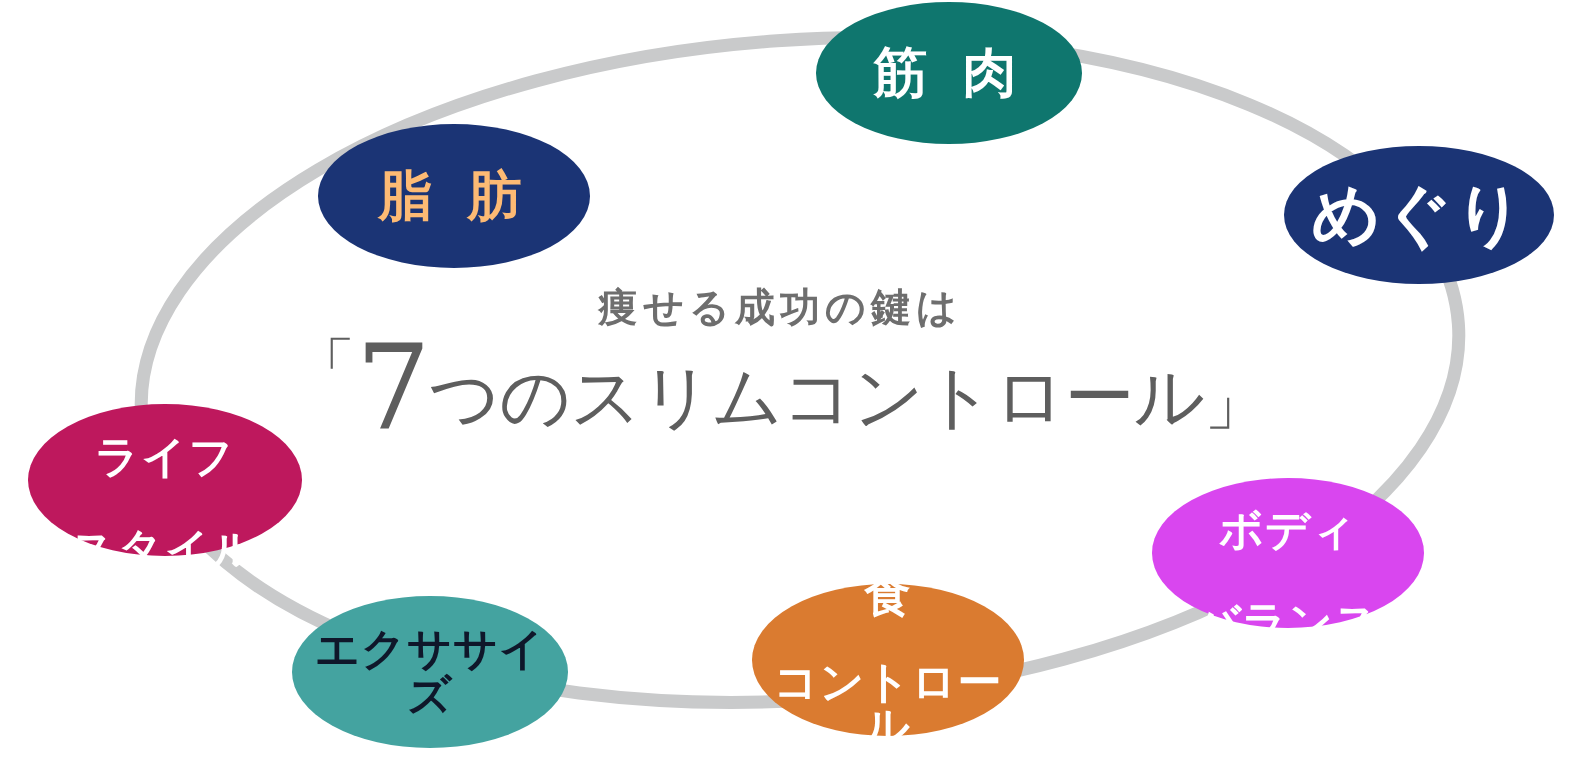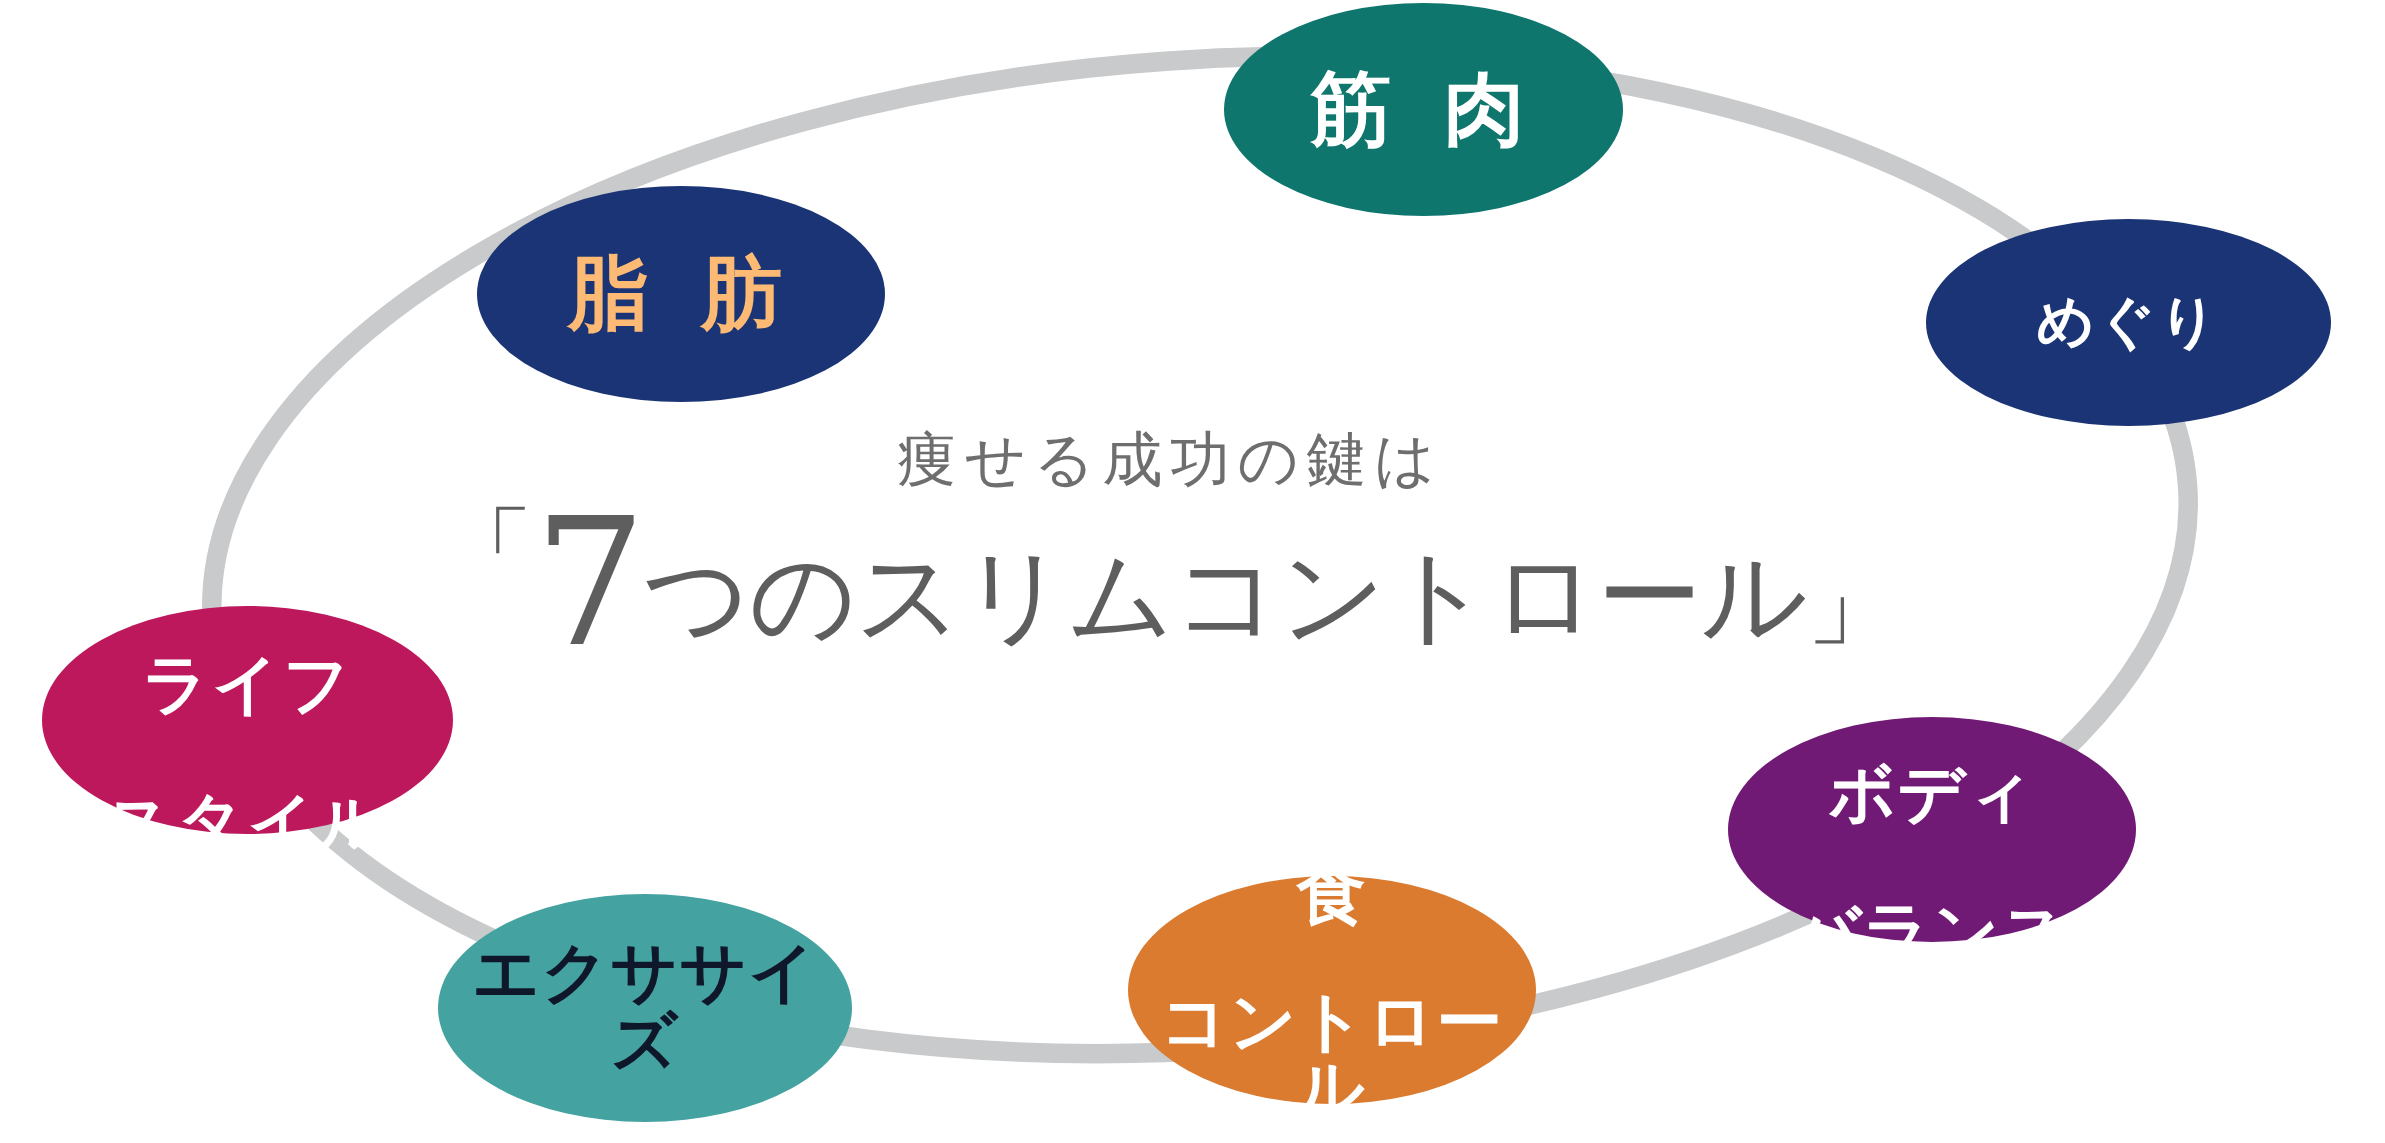--- a/index.html
+++ b/index.html
@@ -40,21 +40,21 @@
     color: #6b6b6b;
     user-select: none;
   }
   .center-sub {
     font-family: "DejaVu Serif", "Liberation Serif", serif;
     font-size: 40px;
     letter-spacing: 5px;
     line-height: 1.05;
     color: #6e6e6e;
     white-space: nowrap;
-    font-weight: 400;
+    font-weight: 700;
   }
   .center-main {
     font-family: "DejaVu Serif", "Liberation Serif", serif;
     font-size: 66px;
     line-height: 1.0;
     color: #5e5e5e;
     white-space: nowrap;
     margin-top: 2px;
     display: flex;
     align-items: baseline;
@@ -101,21 +101,21 @@
     box-sizing: border-box;
   }
   .bubble .lbl {
     display: block;
     white-space: pre-line;
   }
 
   
   #bubble-muscle      { left: 816px; top: 2px;   width: 266px; height: 142px; font-size: 54px; letter-spacing: 8px; }
   #bubble-fat         { left: 318px; top: 124px; width: 272px; height: 144px; font-size: 54px; letter-spacing: 8px; }
-  #bubble-circulation { left: 1284px;top: 146px; width: 270px; height: 138px; font-size: 38px; letter-spacing: 2px; }
+  #bubble-circulation { left: 1284px;top: 146px; width: 270px; height: 138px; font-size: 68px; letter-spacing: 2px; }
   #bubble-lifestyle   { left: 28px;  top: 404px; width: 274px; height: 152px; font-size: 44px; letter-spacing: 2px; }
   #bubble-bodybalance { left: 1152px;top: 478px; width: 272px; height: 150px; font-size: 44px; letter-spacing: 1px; }
   #bubble-foodcontrol { left: 752px; top: 584px; width: 272px; height: 152px; font-size: 42px; letter-spacing: 1px; }
   #bubble-exercise    { left: 292px; top: 596px; width: 276px; height: 152px; font-size: 44px; letter-spacing: 1px; }
 
   #bubble-foodcontrol .lbl { line-height: 1.0; }
   #bubble-foodcontrol .lbl .l1 { font-size: 46px; display: block; }
   #bubble-foodcontrol .lbl .l2 { font-size: 44px; display: block; }
 </style>
 </head>
@@ -149,21 +149,21 @@
     <span class="lbl">めぐり</span>
   </div>
 
   <div class="bubble" id="bubble-lifestyle" style="background: #be185d; color: rgb(255, 255, 255);">
     <span class="lbl">
       <span>ライフ</span><br>
       <span>スタイル</span>
     </span>
   </div>
 
-  <div class="bubble" id="bubble-bodybalance" style="background: #701a75; color: rgb(255, 255, 255);">
+  <div class="bubble" id="bubble-bodybalance" style="background: #d946ef; color: rgb(255, 255, 255);">
     <span class="lbl">
       <span>ボディ</span><br>
       <span>バランス</span>
     </span>
   </div>
 
   <div class="bubble" id="bubble-foodcontrol" style="background: rgb(218, 123, 48); color: rgb(255, 255, 255);">
     <span class="lbl">
       <span class="l1">食</span>
       <span class="l2">コントロール</span>

